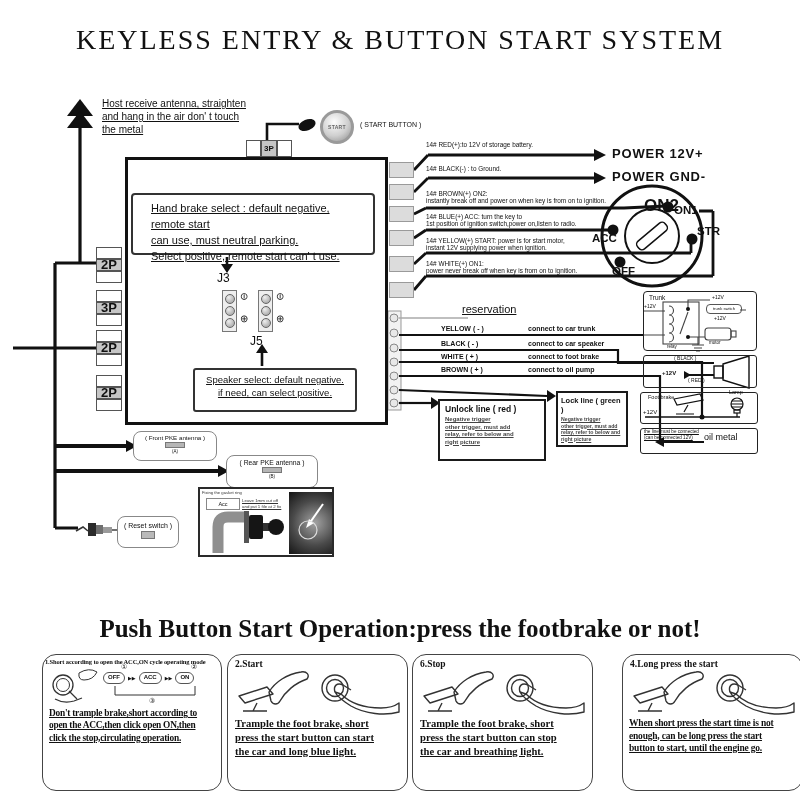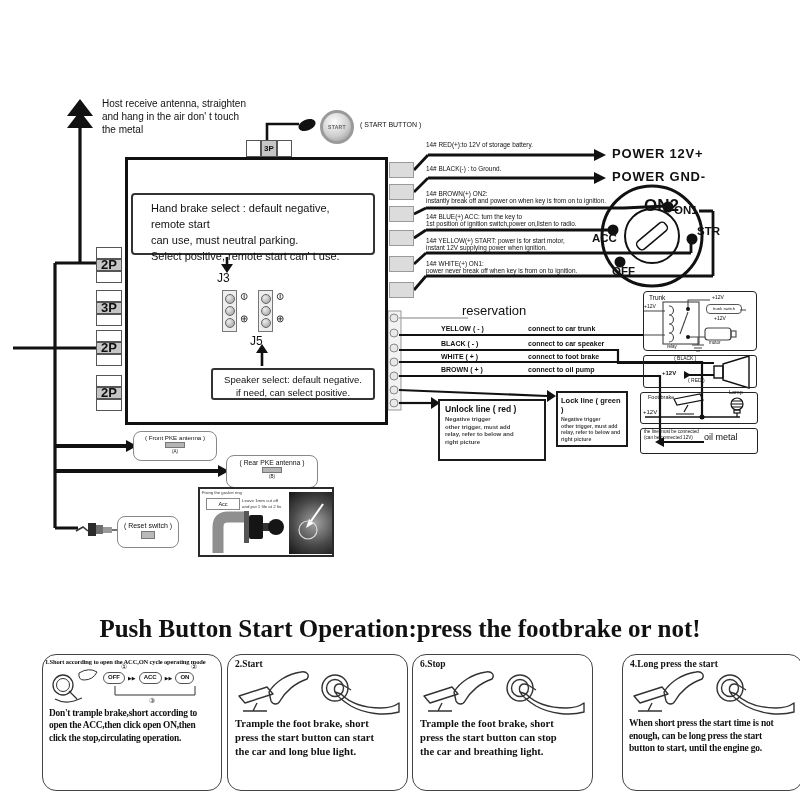--- a/index.html
+++ b/index.html
@@ -1,19 +1,19 @@
 <!DOCTYPE html>
 <html><head>
 <meta charset="utf-8">
 <style>
   html,body{margin:0;padding:0;background:#fff;}
   #stage{position:relative;width:800px;height:800px;background:#fff;overflow:hidden;
          font-family:"Liberation Sans",sans-serif;color:#111;}
   .abs{position:absolute;}
-  .pre{white-space:pre-line;}
+  .pre{white-space:pre-line;text-decoration:underline;}
   .serif{font-family:"Liberation Serif",serif;}
   .b{font-weight:bold;}
   .ctr{text-align:center;}
   svg{display:block;}
   .cellstack{display:flex;flex-direction:column;}
   .cell{box-sizing:border-box;width:26px;height:12px;border:1px solid #555;background:#fff;}
   .cell.lab{background:#c6c6c6;font-size:13px;font-weight:bold;line-height:10px;text-align:center;}
   .jstrip{box-sizing:border-box;width:15px;height:42px;border:1.5px solid #777;background:#eee;
           display:flex;flex-direction:column;align-items:center;justify-content:space-around;padding:2px 0;}
   .jpin{width:8px;height:8px;border-radius:50%;border:1px solid #666;
@@ -144,20 +144,21 @@
 
     <g>
       <path d="M76,531 l7,-4 l5,4" stroke="#333" stroke-width="1.6" fill="none"></path>
       <rect x="88" y="523" width="8" height="13" fill="#2b2b2b"></rect>
       <rect x="96" y="525" width="7" height="9" fill="#6f6f6f"></rect>
       <rect x="103" y="527" width="9" height="6" fill="#9a9a9a"></rect>
       <path d="M112,530 H118" stroke="#333" stroke-width="1.4"></path>
     </g>
   </svg>
 
+  <div class="abs serif ctr" style="left:0;top:24px;width:800px;font-size:28px;letter-spacing:2px;">KEYLESS ENTRY &amp; BUTTON START SYSTEM</div>
 
   <div class="abs pre" style="left:102px;top:97px;width:180px;font-size:10px;line-height:1.32;">Host receive antenna, straighten
 and hang in the air don' t touch
 the metal</div>
 
   <div class="abs" style="left:125px;top:157px;width:263px;height:268px;border:3.5px solid #111;box-sizing:border-box;background:transparent;"></div>
 
   <div class="abs" style="left:246px;top:140px;display:flex;">
     <div class="cell" style="width:15px;height:17px;"></div>
     <div class="cell lab" style="width:16px;height:17px;line-height:15px;font-size:8px;">3P</div>
@@ -185,21 +186,21 @@
   <div class="abs" style="left:240px;top:313px;font-size:10px;">⊕</div>
   <div class="jstrip abs" style="left:258px;top:290px;">
     <div class="jpin"></div>
     <div class="jpin"></div>
     <div class="jpin"></div>
   </div>
   <div class="abs" style="left:276px;top:291px;font-size:10px;"><span style="display:inline-block;transform:rotate(90deg);">⊖</span></div>
   <div class="abs" style="left:276px;top:313px;font-size:10px;">⊕</div>
   <div class="abs" style="left:250px;top:334px;font-size:12px;">J5</div>
 
-  <div class="abs pre ctr" style="left:211px;top:368px;width:164px;height:32px;border:2px solid #333;border-radius:3px;
+  <div class="abs pre ctr" style="left:193px;top:368px;width:164px;height:44px;border:2px solid #333;border-radius:3px;
        box-sizing:border-box;background:#fff;padding:4px 2px;font-size:9.5px;line-height:1.35;">Speaker select: default negative.
 if need, can select positive.</div>
 
   <div class="cellstack abs" style="left:96px;top:247px;">
     <div class="cell"></div>
     <div class="cell lab">2P</div>
     <div class="cell"></div>
   </div>
   <div class="cellstack abs" style="left:96px;top:290px;">
     <div class="cell"></div>
@@ -244,21 +245,21 @@
     <div>14# WHITE(+)   ON1:</div>
     <div>power never break off when key is from on to ignition.</div>
   </div>
 
   <div class="abs b" style="left:644px;top:196px;font-size:17px;">ON2</div>
   <div class="abs b" style="left:674px;top:204px;font-size:11.5px;">ON1</div>
   <div class="abs b" style="left:697px;top:225px;font-size:11.5px;">STR</div>
   <div class="abs b" style="left:592px;top:232px;font-size:11.5px;">ACC</div>
   <div class="abs b" style="left:612px;top:265px;font-size:11.5px;">OFF</div>
 
-  <div class="abs" style="left:462px;top:303px;font-size:13px;">reservation</div>
+  <div class="abs" style="left:462px;top:303px;font-size:11px;text-decoration:underline;">reservation</div>
   <div class="abs b" style="left:441px;top:325px;font-size:7px;">YELLOW ( - )</div>
   <div class="abs b" style="left:528px;top:325px;font-size:7px;">connect to car trunk</div>
   <div class="abs b" style="left:441px;top:340px;font-size:7px;">BLACK ( - )</div>
   <div class="abs b" style="left:528px;top:340px;font-size:7px;">connect to car speaker</div>
   <div class="abs b" style="left:441px;top:353px;font-size:7px;">WHITE ( + )</div>
   <div class="abs b" style="left:528px;top:353px;font-size:7px;">connect to foot brake</div>
   <div class="abs b" style="left:441px;top:366px;font-size:7px;">BROWN ( + )</div>
   <div class="abs b" style="left:528px;top:366px;font-size:7px;">connect to oil pump</div>
 
   <div class="abs" style="left:438px;top:399px;width:108px;height:62px;border:2.5px solid #1a1a1a;box-sizing:border-box;background:#fff;padding:3px 5px;">

